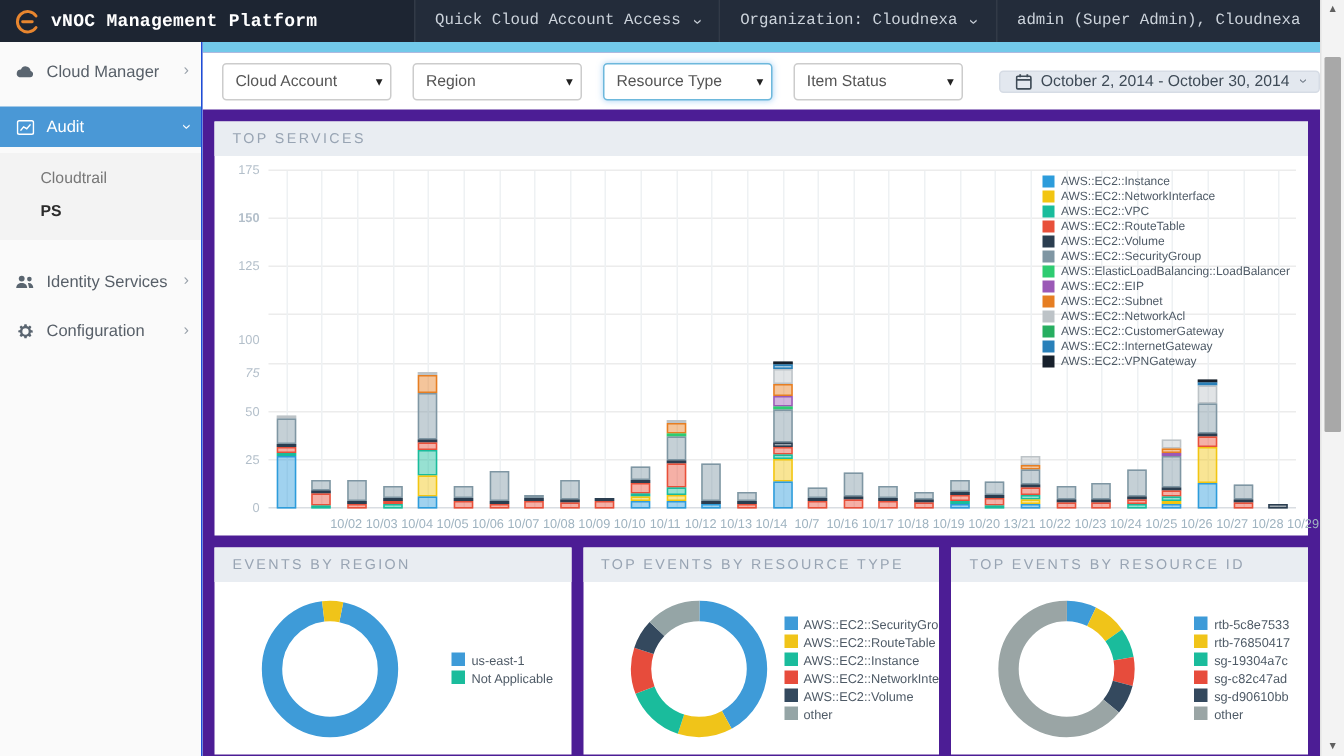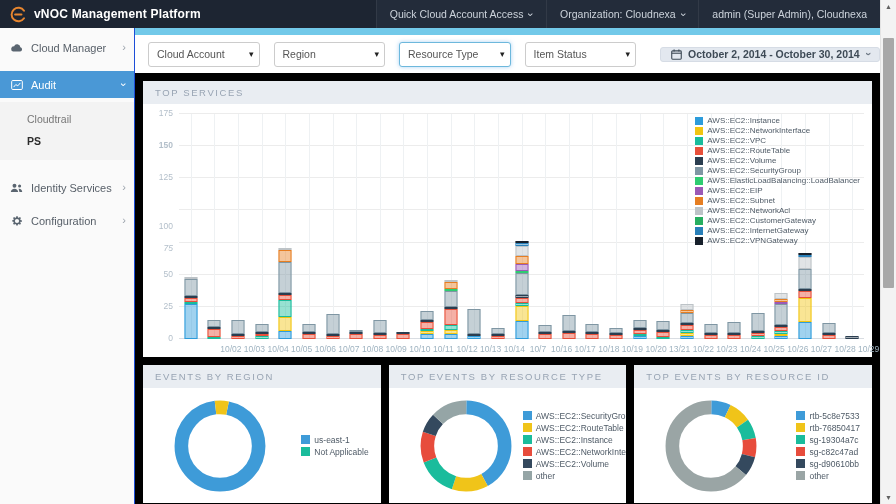--- a/index.html
+++ b/index.html
@@ -1,20 +1,20 @@
 <!DOCTYPE html>
 <html><head>
 <meta charset="utf-8">
 <style>
   * { margin:0; padding:0; box-sizing:border-box; }
   html,body { width:896px; height:504px; overflow:hidden; }
   body { font-family:"Liberation Sans", sans-serif; background:#edeff2; position:relative; font-size:11px; color:#555; }
 
   
-  .header { position:absolute; top:0; left:0; right:16px; height:28px; background:#1d2532; display:flex; align-items:center; z-index:20; }
+  .header { position:absolute; top:0; left:0; right:16px; height:28px; background:#1d2532; display:flex; align-items:center; z-index:20;font-family:Liberation Mono, monospace; }
   .logo-wrap { display:flex; align-items:center; gap:7px; padding-left:10px; }
   .logo-icon { width:17px; height:17px; display:block; }
   .app-title { color:#fff; font-size:12px; font-weight:bold; letter-spacing:.2px; }
   .header-menu { margin-left:auto; display:flex; height:100%; }
   .hmenu-item { display:flex; align-items:center; gap:6px; padding:0 13px; font-size:10.5px; color:#ccd3db; background:#232c3a; border-left:1px solid rgba(255,255,255,.07); cursor:pointer; white-space:nowrap; }
   .chev { display:inline-block; font-size:11px; line-height:1; color:inherit; }
   .chev.down { transform:rotate(90deg); }
   .chev::after { content:"\203A"; }
 
   
@@ -32,27 +32,27 @@
   .side-item .chev { color:#9aa2ab; font-size:11px; }
   .side-item.active { background:#4a98d6; color:#fff; margin-top:10px; margin-bottom:4px; }
   .side-item.active .s-icon, .side-item.active .chev { color:#fff; }
   .side-item.active::after { content:""; position:absolute; right:-7px; top:50%; margin-top:-7px; border:7px solid transparent; border-left:7px solid #4a98d6; }
   .submenu { background:#f3f3f3; padding:6px 0 8px 0; }
   .submenu-item { padding:5px 10px 5px 27px; font-size:10.5px; color:#777; cursor:pointer; }
   .submenu-item.selected { color:#2b2b2b; font-weight:bold; }
   .side-group-gap { height:8px; }
 
   
-  .main { position:absolute; top:28px; left:135px; right:16px; bottom:0; background:#000000; }
+  .main { position:absolute; top:28px; left:135px; right:16px; bottom:0; background:#4c1d95; }
   .top-strip { height:7px; background:#72c9e9; }
   .filterbar { background:#fff; height:38px; display:flex; align-items:center; padding-left:13px; gap:14px; }
   .fselect { position:relative; width:117px; height:25px; border:1px solid #ccc; border-radius:3px; background:#fff; font-size:10.5px; color:#555; line-height:23px; padding:0 16px 0 8px; cursor:pointer; white-space:nowrap; }
   .fselect::after { content:"\25BE"; position:absolute; right:5px; top:0; line-height:23px; font-size:9px; color:#222; }
   .fselect.focused { border-color:#6db8dc; box-shadow:0 0 4px rgba(102,175,233,.55); }
-  .datebtn { margin-left:10px; height:15px; background:#e3e8ef; border:1px solid #d6dce5; border-radius:3px; display:flex; align-items:center; gap:6px; padding:0 10px; font-size:10.5px; color:#3e4a56; cursor:pointer; white-space:nowrap;font-weight:bold; }
+  .datebtn { margin-left:10px; height:15px; background:#e3e8ef; border:1px solid #d6dce5; border-radius:3px; display:flex; align-items:center; gap:6px; padding:0 10px; font-size:10.5px; color:#3e4a56; cursor:pointer; white-space:nowrap; }
   .datebtn .chev { font-size:10px; color:#6b7683; }
   .cal-icon { width:11px; height:11px; display:block; }
 
   
   .panel { background:#fff; margin:8px 8px 0 8px; }
   .panel-head { background:#e9edf2; height:23px; line-height:23px; padding-left:12px; font-size:9.5px; letter-spacing:1.6px; color:#98a4b3; text-transform:uppercase; }
 
   
   .chart-body { position:relative; height:253px; padding:10px 8px 0 36px; }
   .plot { position:relative; height:225px; }

